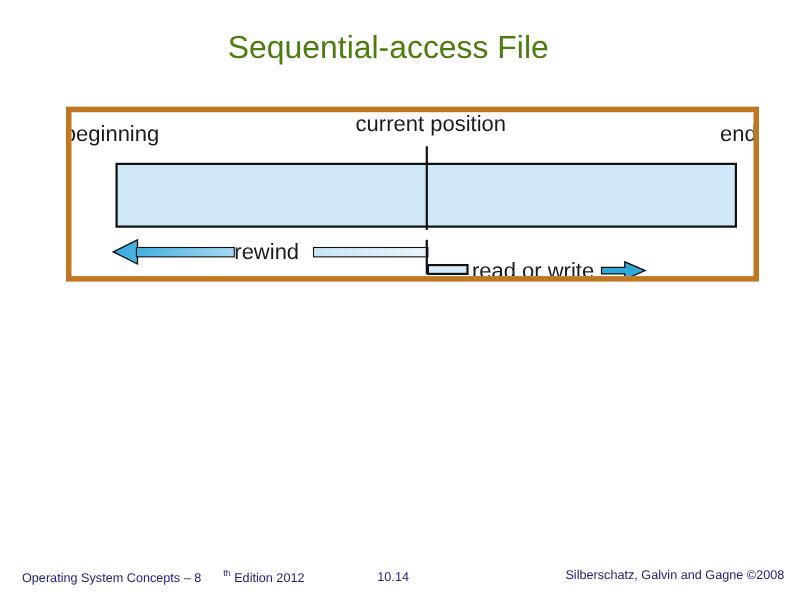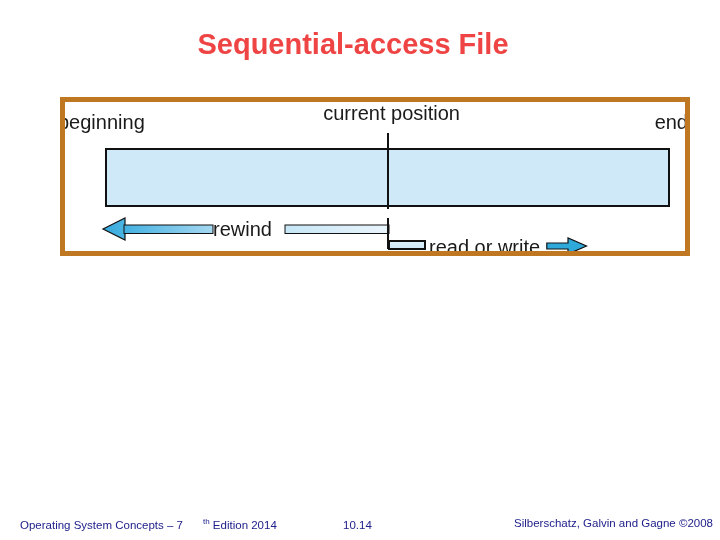--- a/index.html
+++ b/index.html
@@ -5,21 +5,21 @@
   html, body { margin:0; padding:0; }
   body {
     width:720px; height:540px; position:relative; overflow:hidden;
     background:#ffffff; font-family:"Liberation Sans", sans-serif;
   }
 
   
   .title {
     position:absolute; top:28px; left:0; width:684px; margin:0;
     box-sizing:border-box; padding-left:22px;
-    text-align:center; font-size:29px; font-weight:bold; color:#ef4444;
+    text-align:center; font-size:29px; font-weight:normal; color:#4d7c0f;
   }
 
   
   .diagram {
     position:absolute; left:60px; top:97px; width:630px; height:159px;
     box-sizing:border-box; border:5px solid #bf7722; background:#ffffff;
     overflow:hidden;
   }
   .diagram .lbl {
     position:absolute; font-size:20px; color:#1a1a1a; white-space:nowrap;
@@ -105,16 +105,16 @@
   <div class="connector"></div>
   <div class="rw-bar"></div>
   <span class="rw-label">read or write</span>
 
   <svg class="rw-arrow-svg" viewBox="0 0 42 18" xmlns="http://www.w3.org/2000/svg">
     <polygon points="0.8,6 22,6 22,1 40.5,9 22,17 22,12 0.8,12" fill="#2fa8da" stroke="#111" stroke-width="1.2"></polygon>
   </svg>
 </div>
 
 <div class="footer-left">
-  <span>Operating System Concepts – 7</span><sup>th</sup><span> Edition 2014</span>
+  <span>Operating System Concepts – 8</span><sup>th</sup><span> Edition 2012</span>
 </div>
 <div class="footer-center">10.14</div>
 <div class="footer-right">Silberschatz, Galvin and Gagne ©2008</div>
 
 </body></html>

